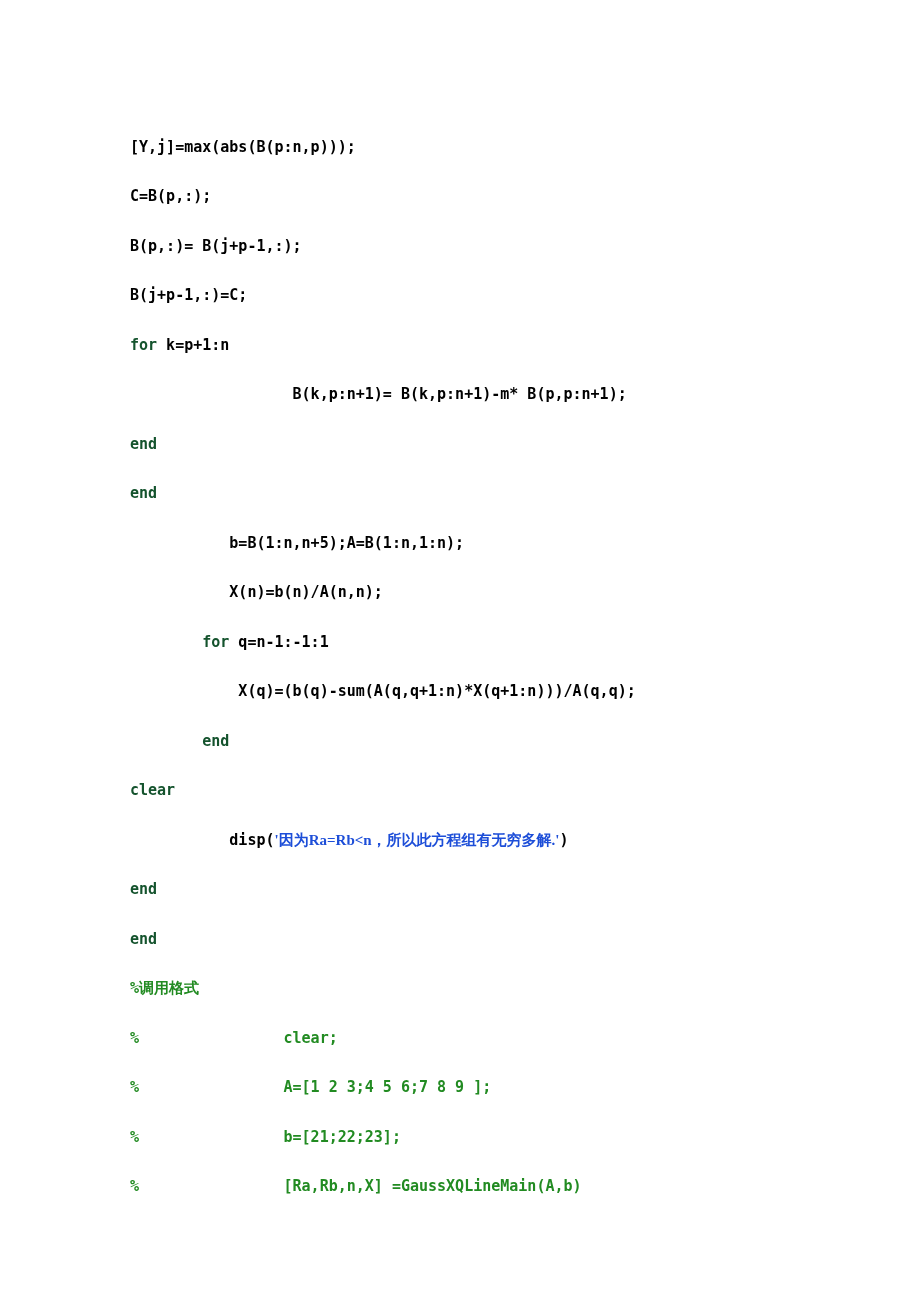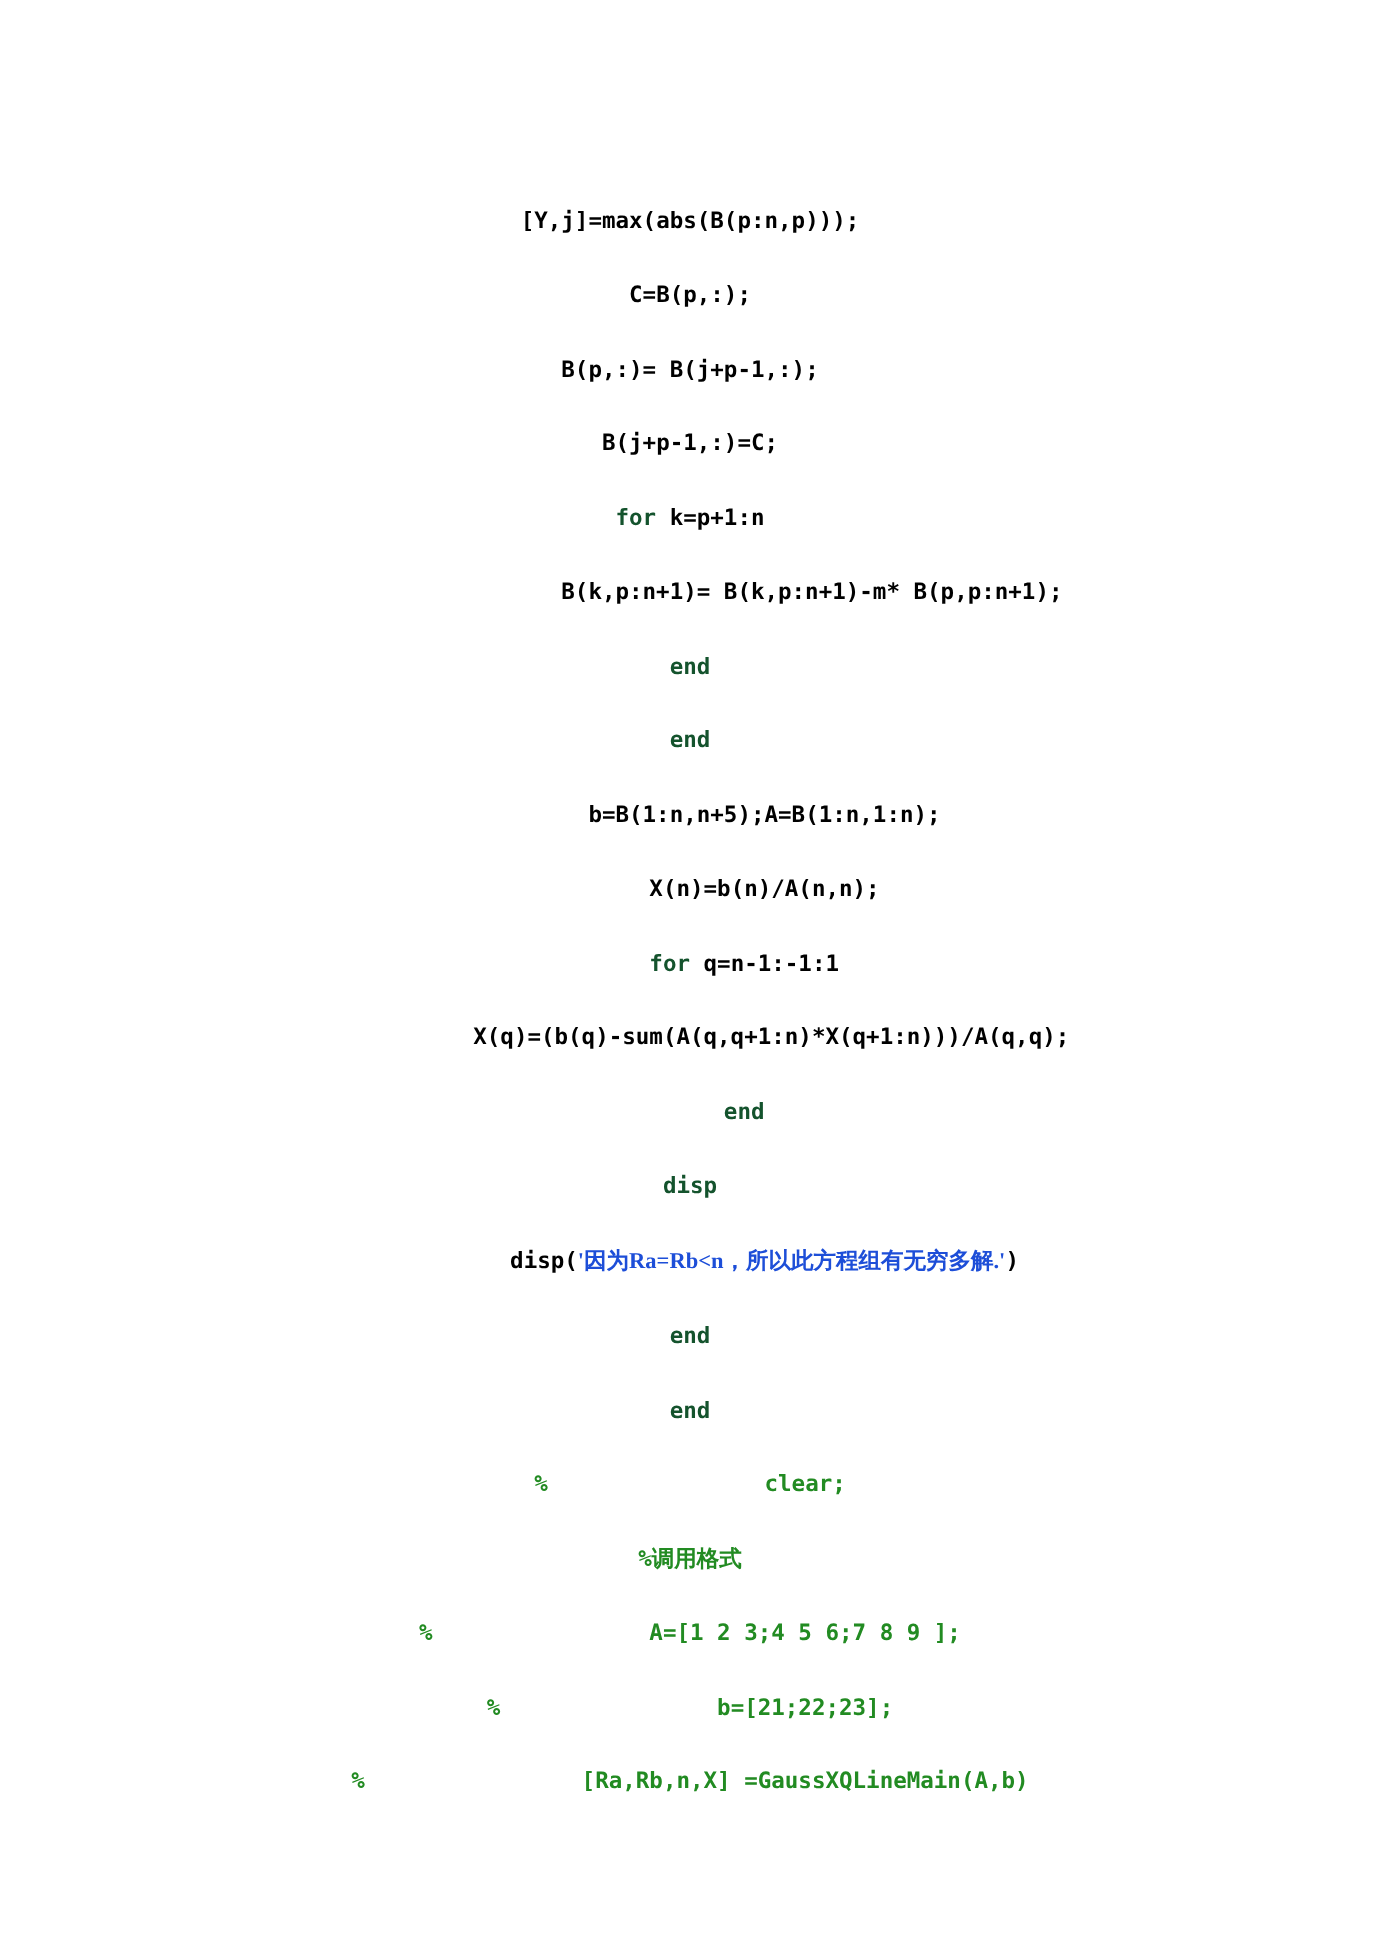--- a/index.html
+++ b/index.html
@@ -15,21 +15,20 @@
     font-family: "Microsoft YaHei", "Segoe UI", Arial, sans-serif;
     font-size: 16px;
     color: #000;
   }
   .code-block {
     font-family: "Microsoft YaHei", Consolas, monospace;
     font-weight: 700;
     font-size: 15px;
     line-height: 1.65;
     white-space: pre;
-    text-align: center;
   }
   .code-line {
     display: block;
   }
   .kw { color: #14532d; }
   .str { color: #1d4ed8; font-family: Liberation Serif, serif; }
   .cmt { color: #228b22; }
 </style>
 </head>
 <body>
@@ -43,24 +42,24 @@
 <span class="code-line">B(j+p-1,:)=C;</span>
 <span class="code-line"><span class="kw">for</span><span> k=p+1:n</span></span>
 <span class="code-line">                  B(k,p:n+1)= B(k,p:n+1)-m* B(p,p:n+1);</span>
 <span class="code-line"><span class="kw">end</span></span>
 <span class="code-line"><span class="kw">end</span></span>
 <span class="code-line">           b=B(1:n,n+5);A=B(1:n,1:n);</span>
 <span class="code-line">           X(n)=b(n)/A(n,n);</span>
 <span class="code-line"><span>        </span><span class="kw">for</span><span> q=n-1:-1:1</span></span>
 <span class="code-line">            X(q)=(b(q)-sum(A(q,q+1:n)*X(q+1:n)))/A(q,q);</span>
 <span class="code-line"><span>        </span><span class="kw">end</span></span>
-<span class="code-line"><span class="kw">disp</span></span>
+<span class="code-line"><span class="kw">clear</span></span>
 <span class="code-line"><span>           disp(</span><span class="str">'因为Ra=Rb&lt;n，所以此方程组有无穷多解.'</span><span>)</span></span>
 <span class="code-line"><span class="kw">end</span></span>
 <span class="code-line"><span class="kw">end</span></span>
+<span class="code-line cmt">%调用格式</span>
 <span class="code-line cmt">%                clear;</span>
-<span class="code-line cmt">%调用格式</span>
 <span class="code-line cmt">%                A=[1 2 3;4 5 6;7 8 9 ];</span>
 <span class="code-line cmt">%                b=[21;22;23];</span>
 <span class="code-line cmt">%                [Ra,Rb,n,X] =GaussXQLineMain(A,b)</span>
   </div>
 
 </div>
 
 </body></html>

